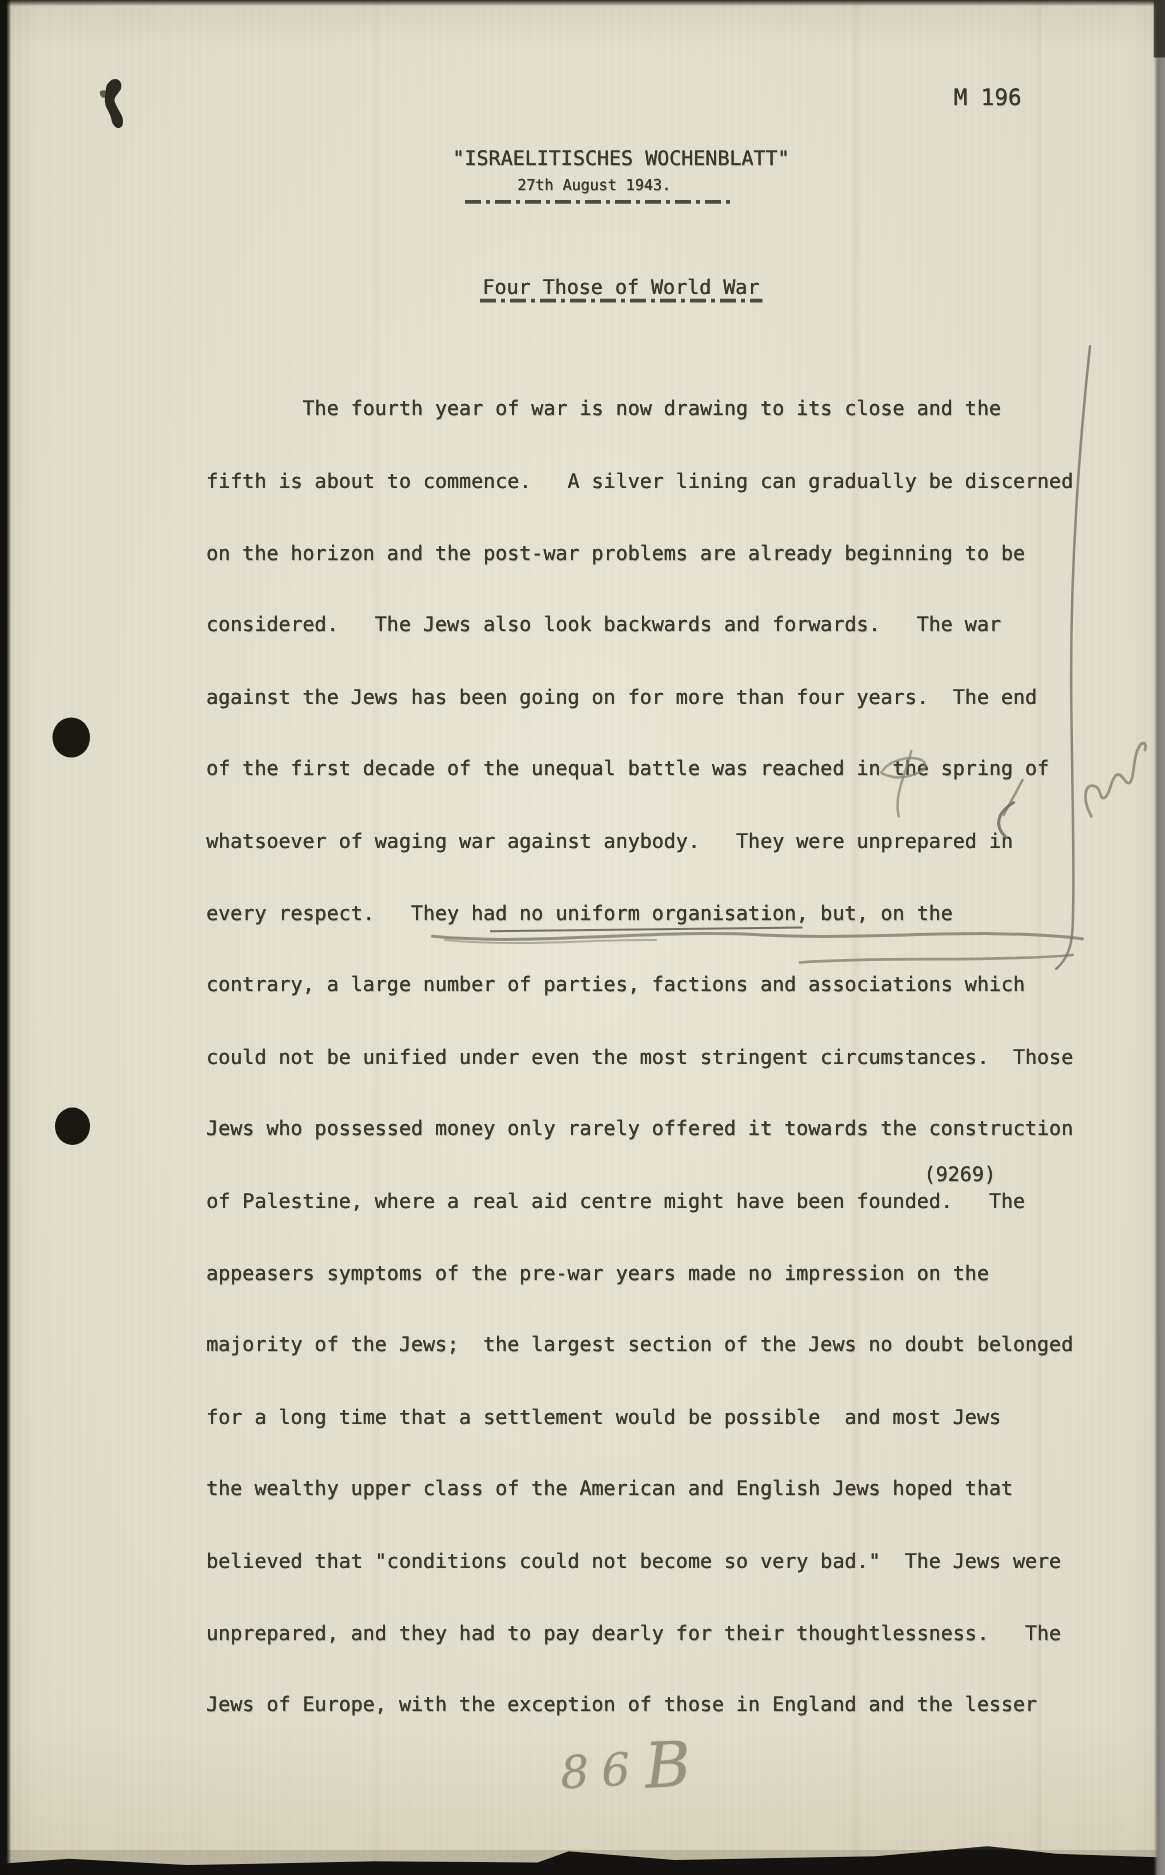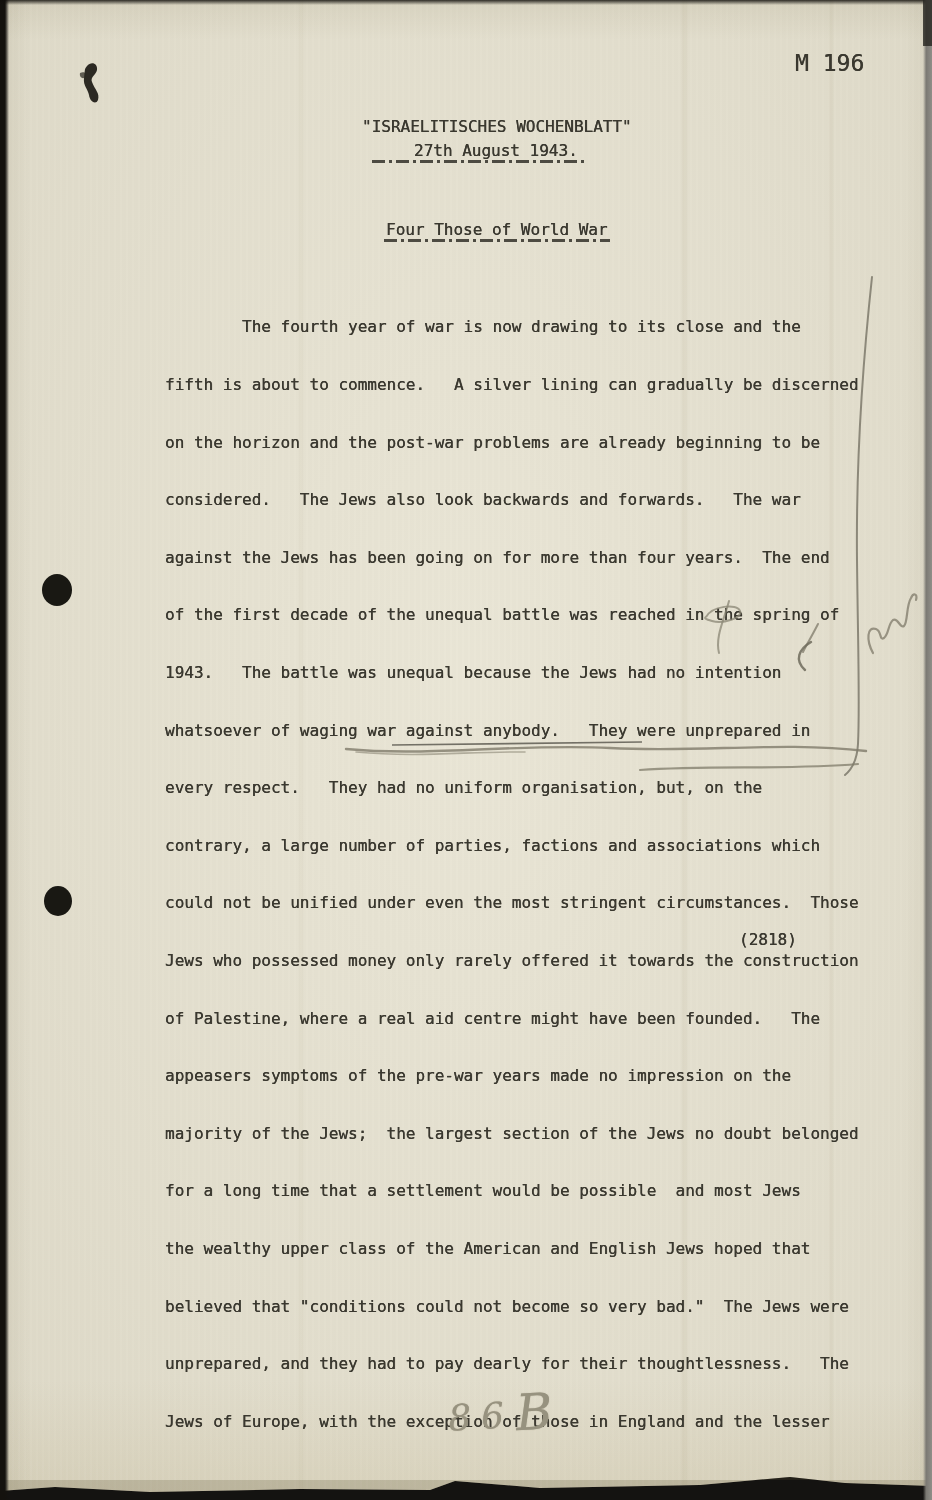--- a/index.html
+++ b/index.html
@@ -23,23 +23,23 @@
   }
   .streaks{
     position:absolute;inset:0;pointer-events:none;opacity:.55;
     background:
       linear-gradient(90deg, transparent 0 298px, rgba(150,138,100,.10) 300px 302px, transparent 304px),
       linear-gradient(90deg, transparent 0 681px, rgba(150,138,100,.14) 683px 686px, transparent 688px),
       linear-gradient(90deg, transparent 0 828px, rgba(150,138,100,.12) 830px 832px, transparent 834px),
       repeating-linear-gradient(90deg, rgba(255,255,250,0.035) 0 2px, rgba(0,0,0,0.012) 2px 6px);
   }
   .typed{white-space:pre; text-shadow:0 0 .5px rgba(45,42,36,.85), .4px .4px .6px rgba(45,42,36,.30);}
-  .stamp{position:absolute;left:763px;top:50px;font-size:23px;margin-left:32px;}
+  .stamp{position:absolute;left:763px;top:68px;font-size:18px;}
   .src-title{position:absolute;left:362px;top:117px;font-size:16px;}
-  .src-date{position:absolute;left:414px;top:141px;font-size:16px;}
+  .src-date{position:absolute;left:414px;top:141px;font-size:12px;}
   .dash-underline{
     position:absolute;height:3px;pointer-events:none;
     background:repeating-linear-gradient(90deg,#3c3a32 0 13px, rgba(60,58,50,0) 13px 17px, #3c3a32 17px 20px, rgba(60,58,50,0) 20px 24px);
     opacity:.9;
   }
   .u-date{left:372px;top:160px;width:214px;}
   .u-title{left:384px;top:239px;width:226px;}
   .art-title{position:absolute;left:386px;top:220px;font-size:16px;}
   .body-block{position:absolute;left:165px;top:279px;font-size:16px;line-height:19.2px;}
   .body-block div{height:19.2px;}
@@ -78,42 +78,41 @@
   <div class="typed art-title">Four Those of World War</div>
   <div class="dash-underline u-title"></div>
 
   <div class="typed body-block">
     <div>        The fourth year of war is now drawing to its close and the</div>
     <div>fifth is about to commence.   A silver lining can gradually be discerned</div>
     <div>on the horizon and the post-war problems are already beginning to be</div>
     <div>considered.   The Jews also look backwards and forwards.   The war</div>
     <div>against the Jews has been going on for more than four years.  The end</div>
     <div>of the first decade of the unequal battle was reached in the spring of</div>
-    <div>1943.   The battle was unequal because the Jews had no intention</div>
     <div>whatsoever of waging war against anybody.   They were unprepared in</div>
     <div>every respect.   They had no uniform organisation, but, on the</div>
     <div>contrary, a large number of parties, factions and associations which</div>
     <div>could not be unified under even the most stringent circumstances.  Those</div>
     <div>Jews who possessed money only rarely offered it towards the construction</div>
     <div>of Palestine, where a real aid centre might have been founded.   The</div>
     <div>appeasers symptoms of the pre-war years made no impression on the</div>
     <div>majority of the Jews;  the largest section of the Jews no doubt belonged</div>
     <div>for a long time that a settlement would be possible  and most Jews</div>
     <div>the wealthy upper class of the American and English Jews hoped that</div>
     <div>believed that "conditions could not become so very bad."  The Jews were</div>
     <div>unprepared, and they had to pay dearly for their thoughtlessness.   The</div>
     <div>Jews of Europe, with the exception of those in England and the lesser</div>
     
     
     
     
     
   </div>
 
-  <div class="typed refnum">(2818)</div>
+  <div class="typed refnum">(9269)</div>
 
   <div class="handnote">
     <span class="hand-86">86</span><span class="hand-b">B</span>
   </div>
 
   <svg class="overlay" width="932" height="1500" viewBox="0 0 932 1500">
 
     <path d="M 872 277 C 863 360, 856 460, 857 560 C 858 650, 860 705, 858 744 C 857 762, 851 770, 845 775" fill="none" stroke="#7d796b" stroke-width="2" stroke-linecap="round" opacity="0.85"></path>
 
     <path d="M 873 653 C 866 640, 867 626, 876 629 C 882 631, 879 641, 884 638 C 889 634, 888 624, 893 620 C 898 617, 900 629, 904 626 C 908 622, 906 606, 911 598 C 913 593, 918 593, 916 600" fill="none" stroke="#84806f" stroke-width="2.2" stroke-linecap="round" opacity="0.8"></path>

